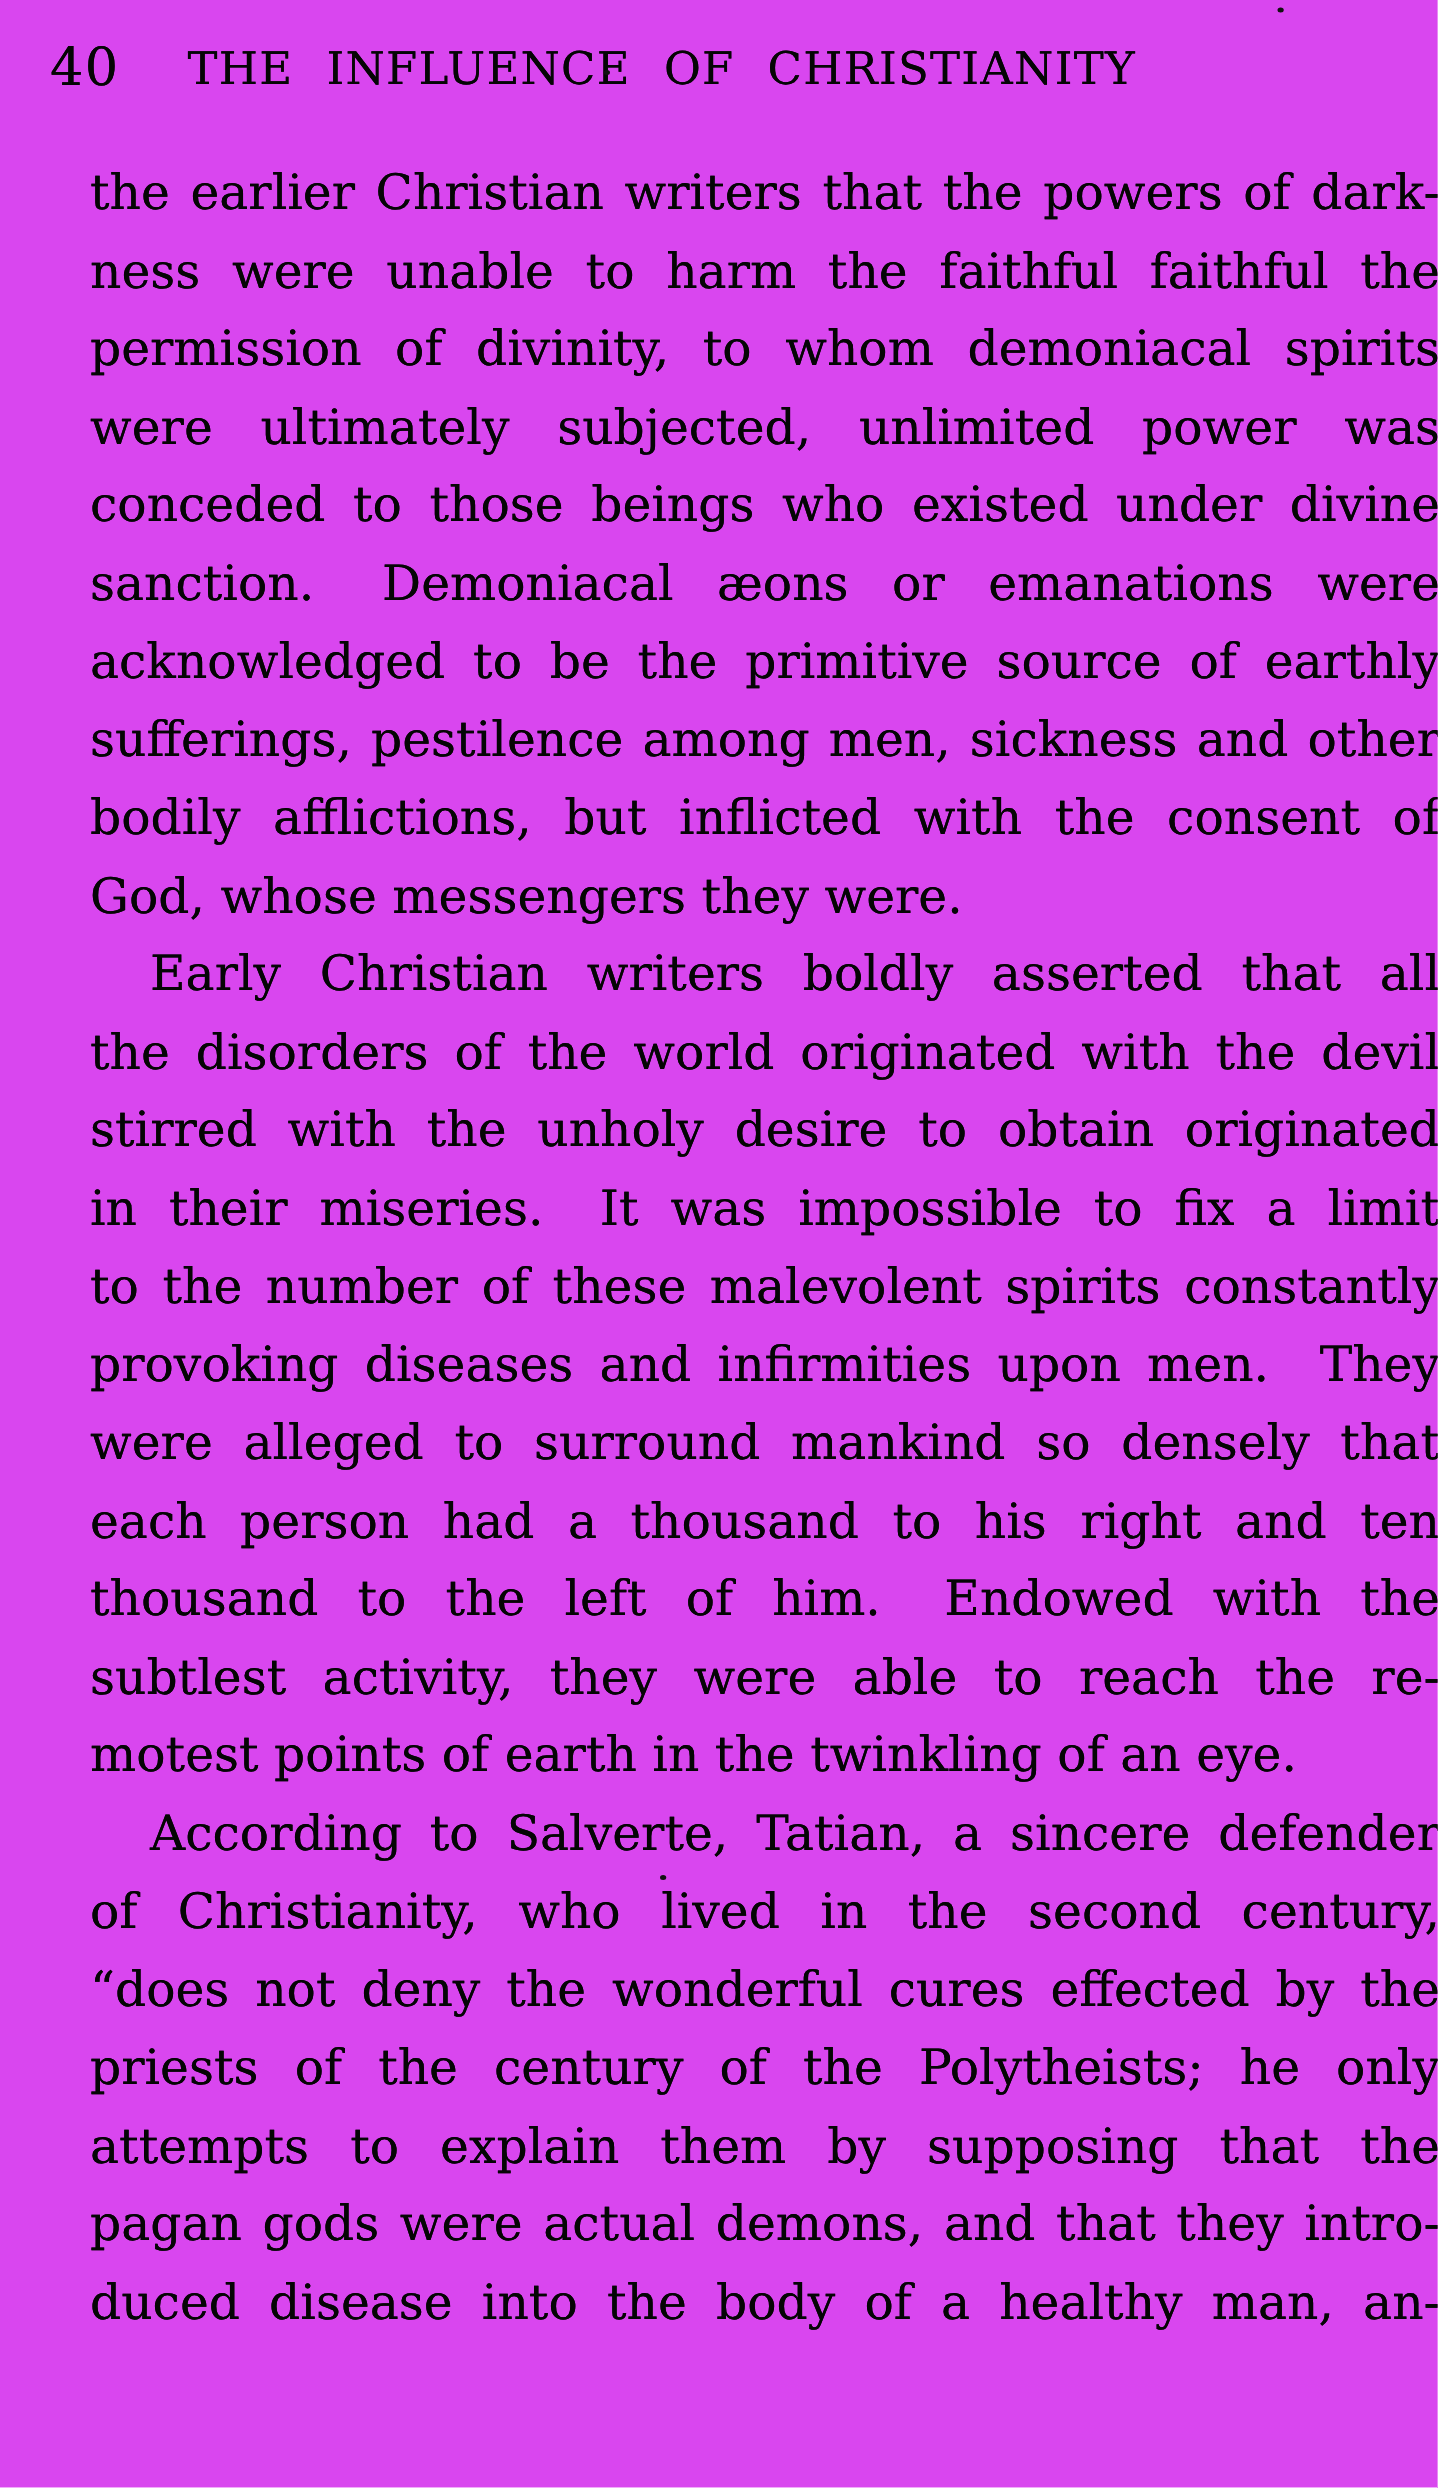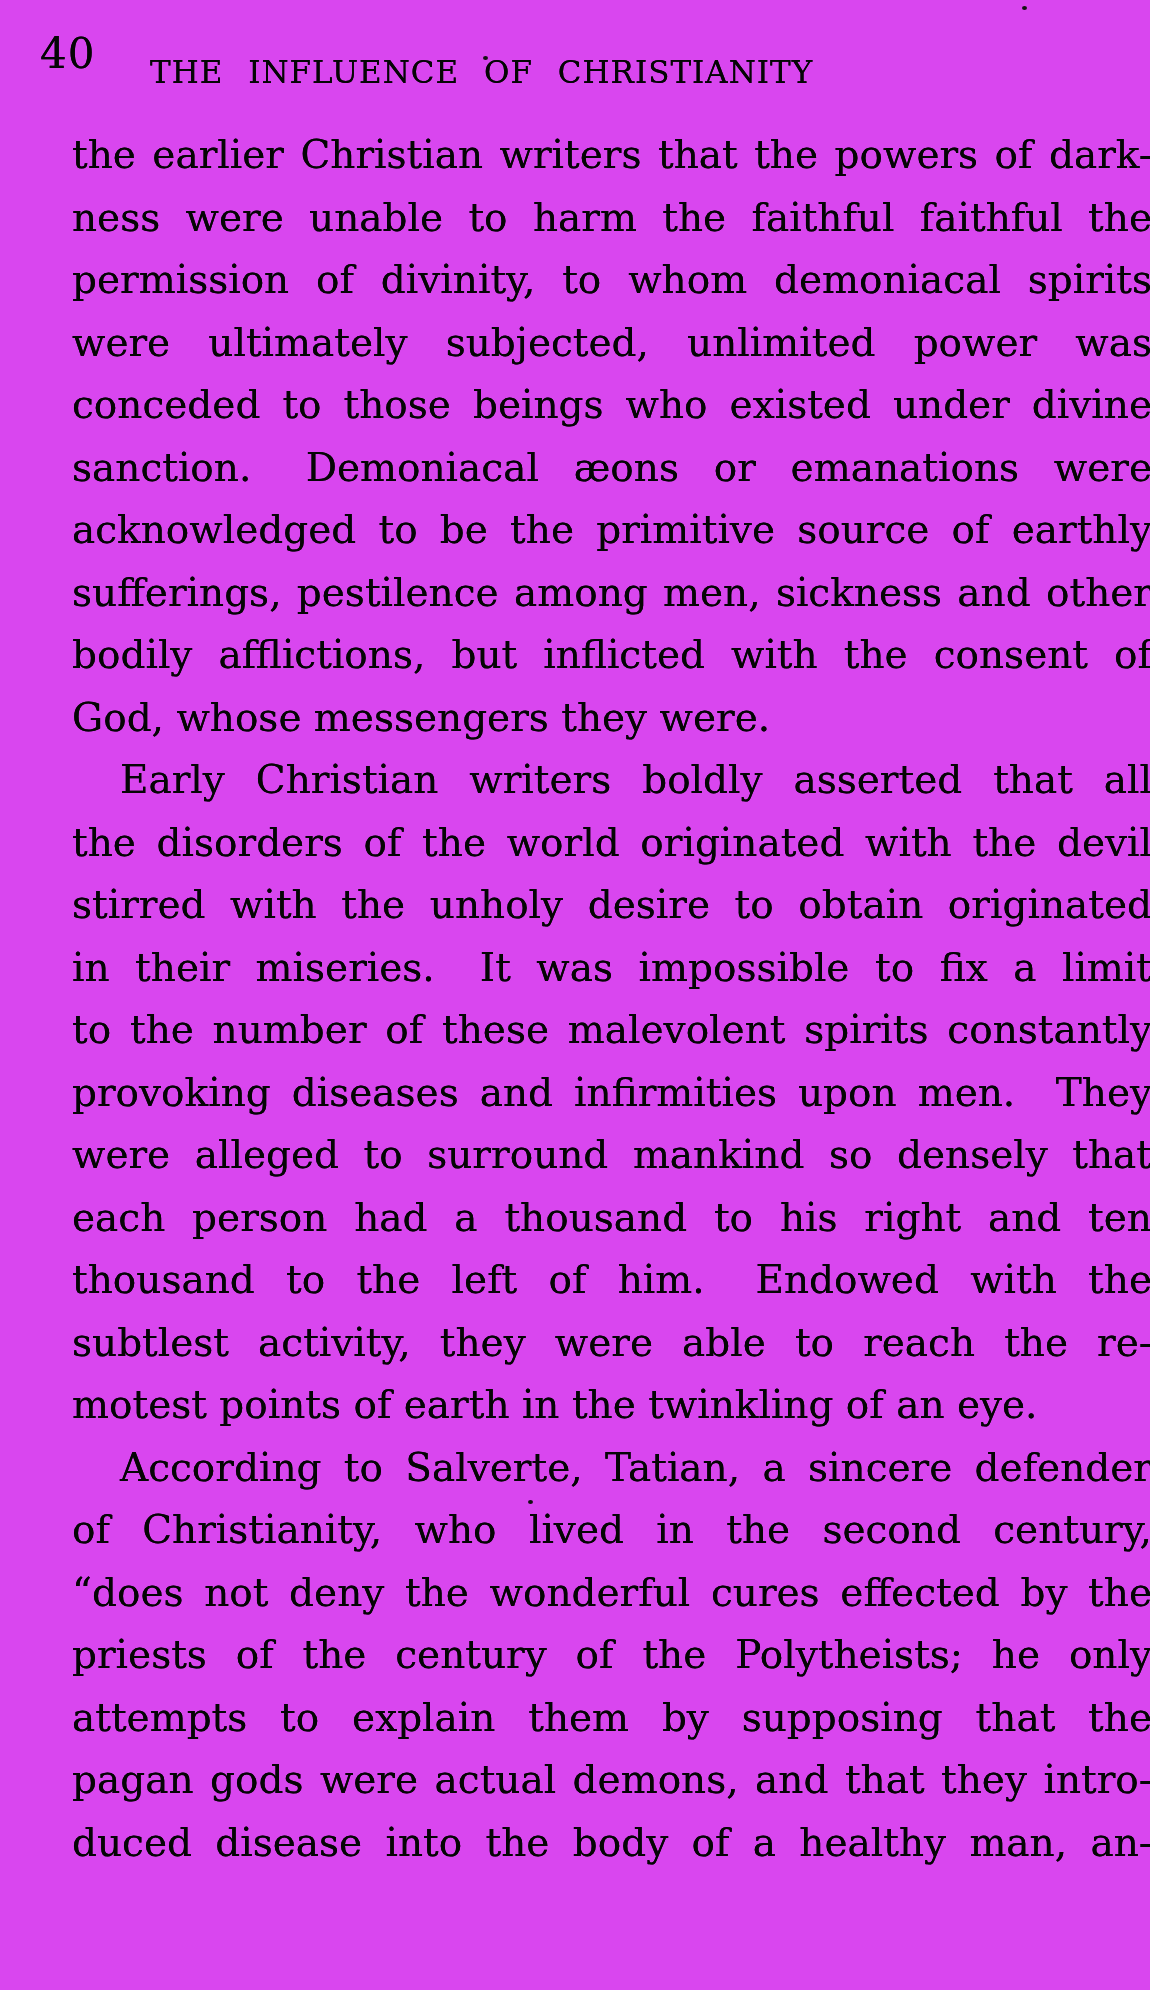--- a/index.html
+++ b/index.html
@@ -29,22 +29,22 @@
     left: 40px;
     top: 0;
     font-size: 42px;
     line-height: 52px;
     letter-spacing: 1px;
     text-shadow: 0 0 0.5px rgba(0,0,0,0.9);
   }
   .running-title {
     position: absolute;
     left: 150px;
-    top: 20px;
-    font-size: 31px;
+    top: 4px;
+    font-size: 36px;
     line-height: 48px;
     letter-spacing: 1px;
     word-spacing: 14px;
     white-space: nowrap;
     text-shadow: 0 0 0.5px rgba(0,0,0,0.9);
   }
   .text-column {
     position: absolute;
     left: 40px;
     top: 124px;

